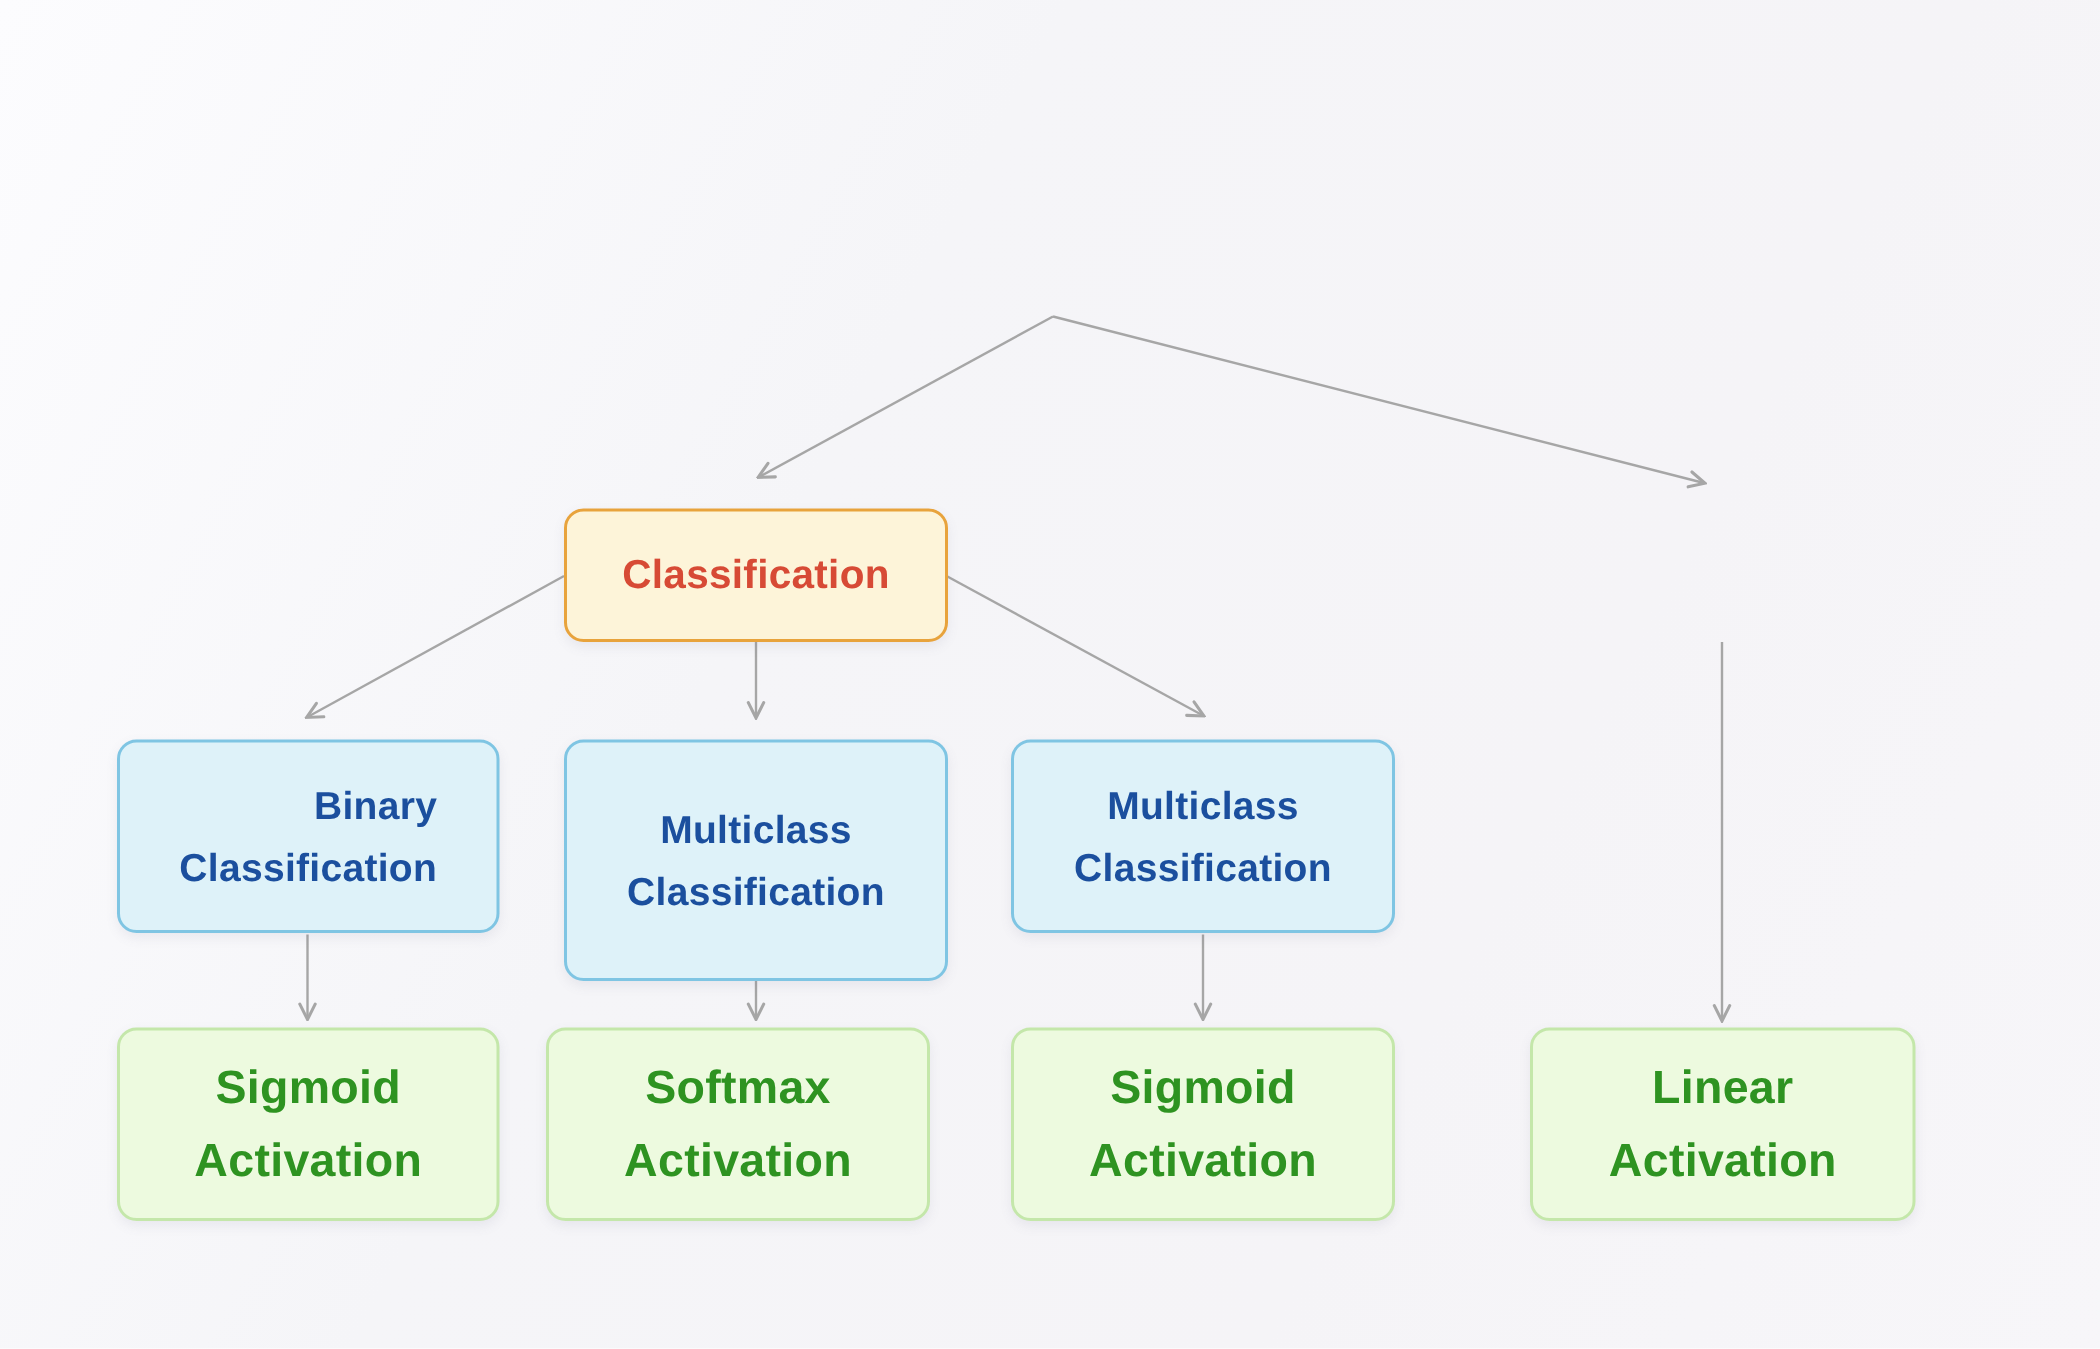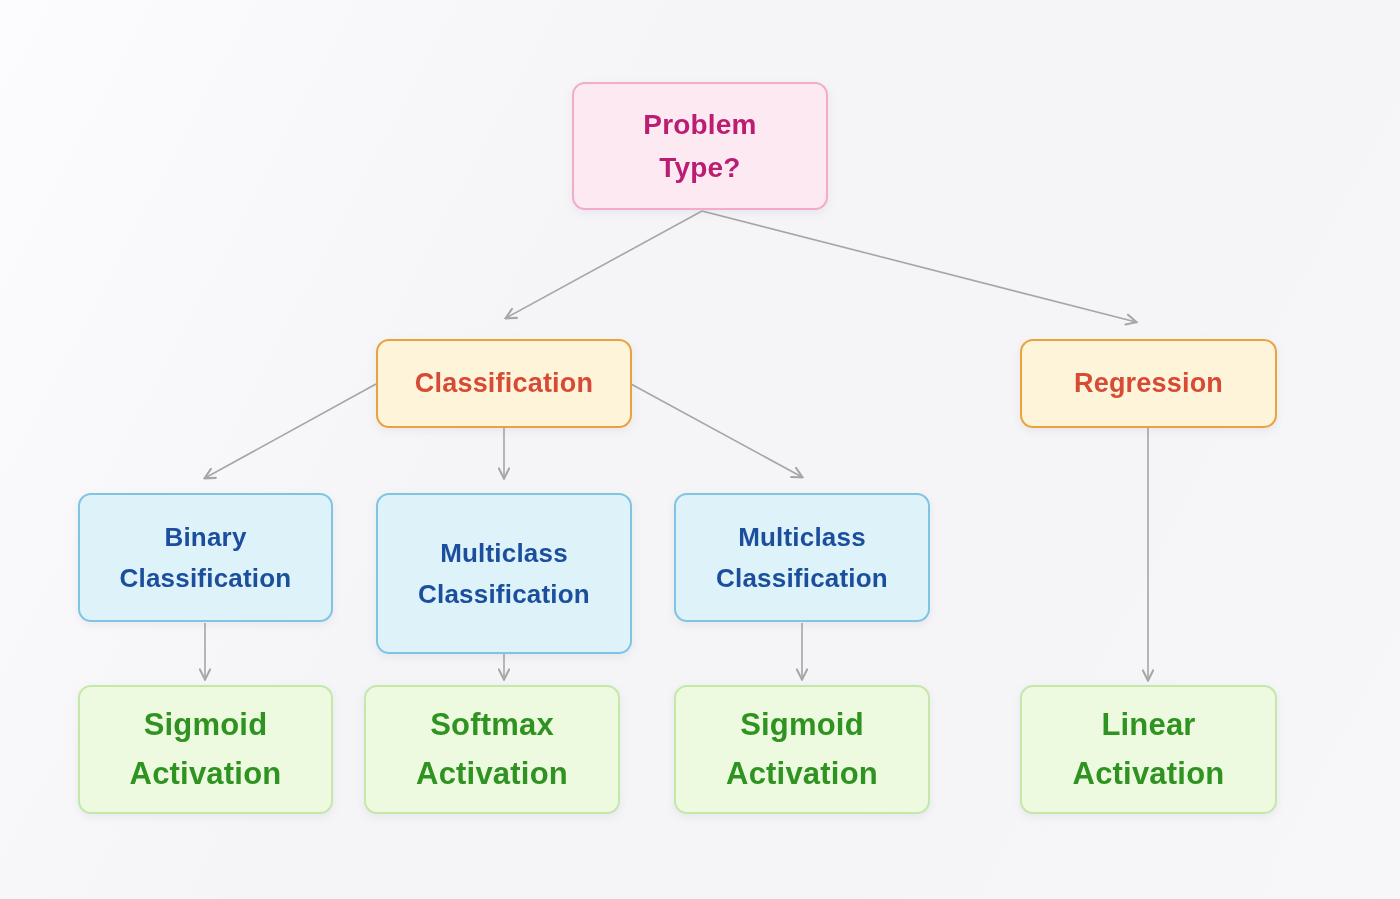--- a/index.html
+++ b/index.html
@@ -63,34 +63,27 @@
       <line x1="702" y1="211" x2="1136" y2="322" stroke="#a6a6a6" stroke-width="1.6" marker-end="url(#arrowhead)"></line>
       <line x1="376" y1="384" x2="205" y2="478" stroke="#a6a6a6" stroke-width="1.6" marker-end="url(#arrowhead)"></line>
       <line x1="504" y1="428" x2="504" y2="478" stroke="#a6a6a6" stroke-width="1.6" marker-end="url(#arrowhead)"></line>
       <line x1="631" y1="384" x2="802" y2="477" stroke="#a6a6a6" stroke-width="1.6" marker-end="url(#arrowhead)"></line>
       <line x1="205" y1="623" x2="205" y2="679" stroke="#a6a6a6" stroke-width="1.6" marker-end="url(#arrowhead)"></line>
       <line x1="504" y1="623" x2="504" y2="679" stroke="#a6a6a6" stroke-width="1.6" marker-end="url(#arrowhead)"></line>
       <line x1="802" y1="623" x2="802" y2="679" stroke="#a6a6a6" stroke-width="1.6" marker-end="url(#arrowhead)"></line>
       <line x1="1148" y1="428" x2="1148" y2="680" stroke="#a6a6a6" stroke-width="1.6" marker-end="url(#arrowhead)"></line>
     </svg>
 
-  <div class="node node-root" style="left:572px; top:82px; width:256px; height:128px;">
-    <span class="node-label">Problem
-Type?</span>
-  </div>
 
   <div class="node node-branch" style="left:376px; top:339px; width:256px; height:89px;">
     <span class="node-label">Classification</span>
   </div>
 
-  <div class="node node-branch" style="left:1020px; top:339px; width:257px; height:89px;">
-    <span class="node-label">Regression</span>
-  </div>
 
-  <div class="node node-class" style="left:78px; top:493px; width:255px; height:129px;">
+  <div class="node node-class" style="left:78px; top:493px; width:255px; height:129px;text-align:right;">
     <span class="node-label">Binary
 Classification</span>
   </div>
 
   <div class="node node-class" style="left:376px; top:493px; width:256px; height:161px;">
     <span class="node-label">Multiclass
 Classification</span>
   </div>
 
   <div class="node node-class" style="left:674px; top:493px; width:256px; height:129px;">

